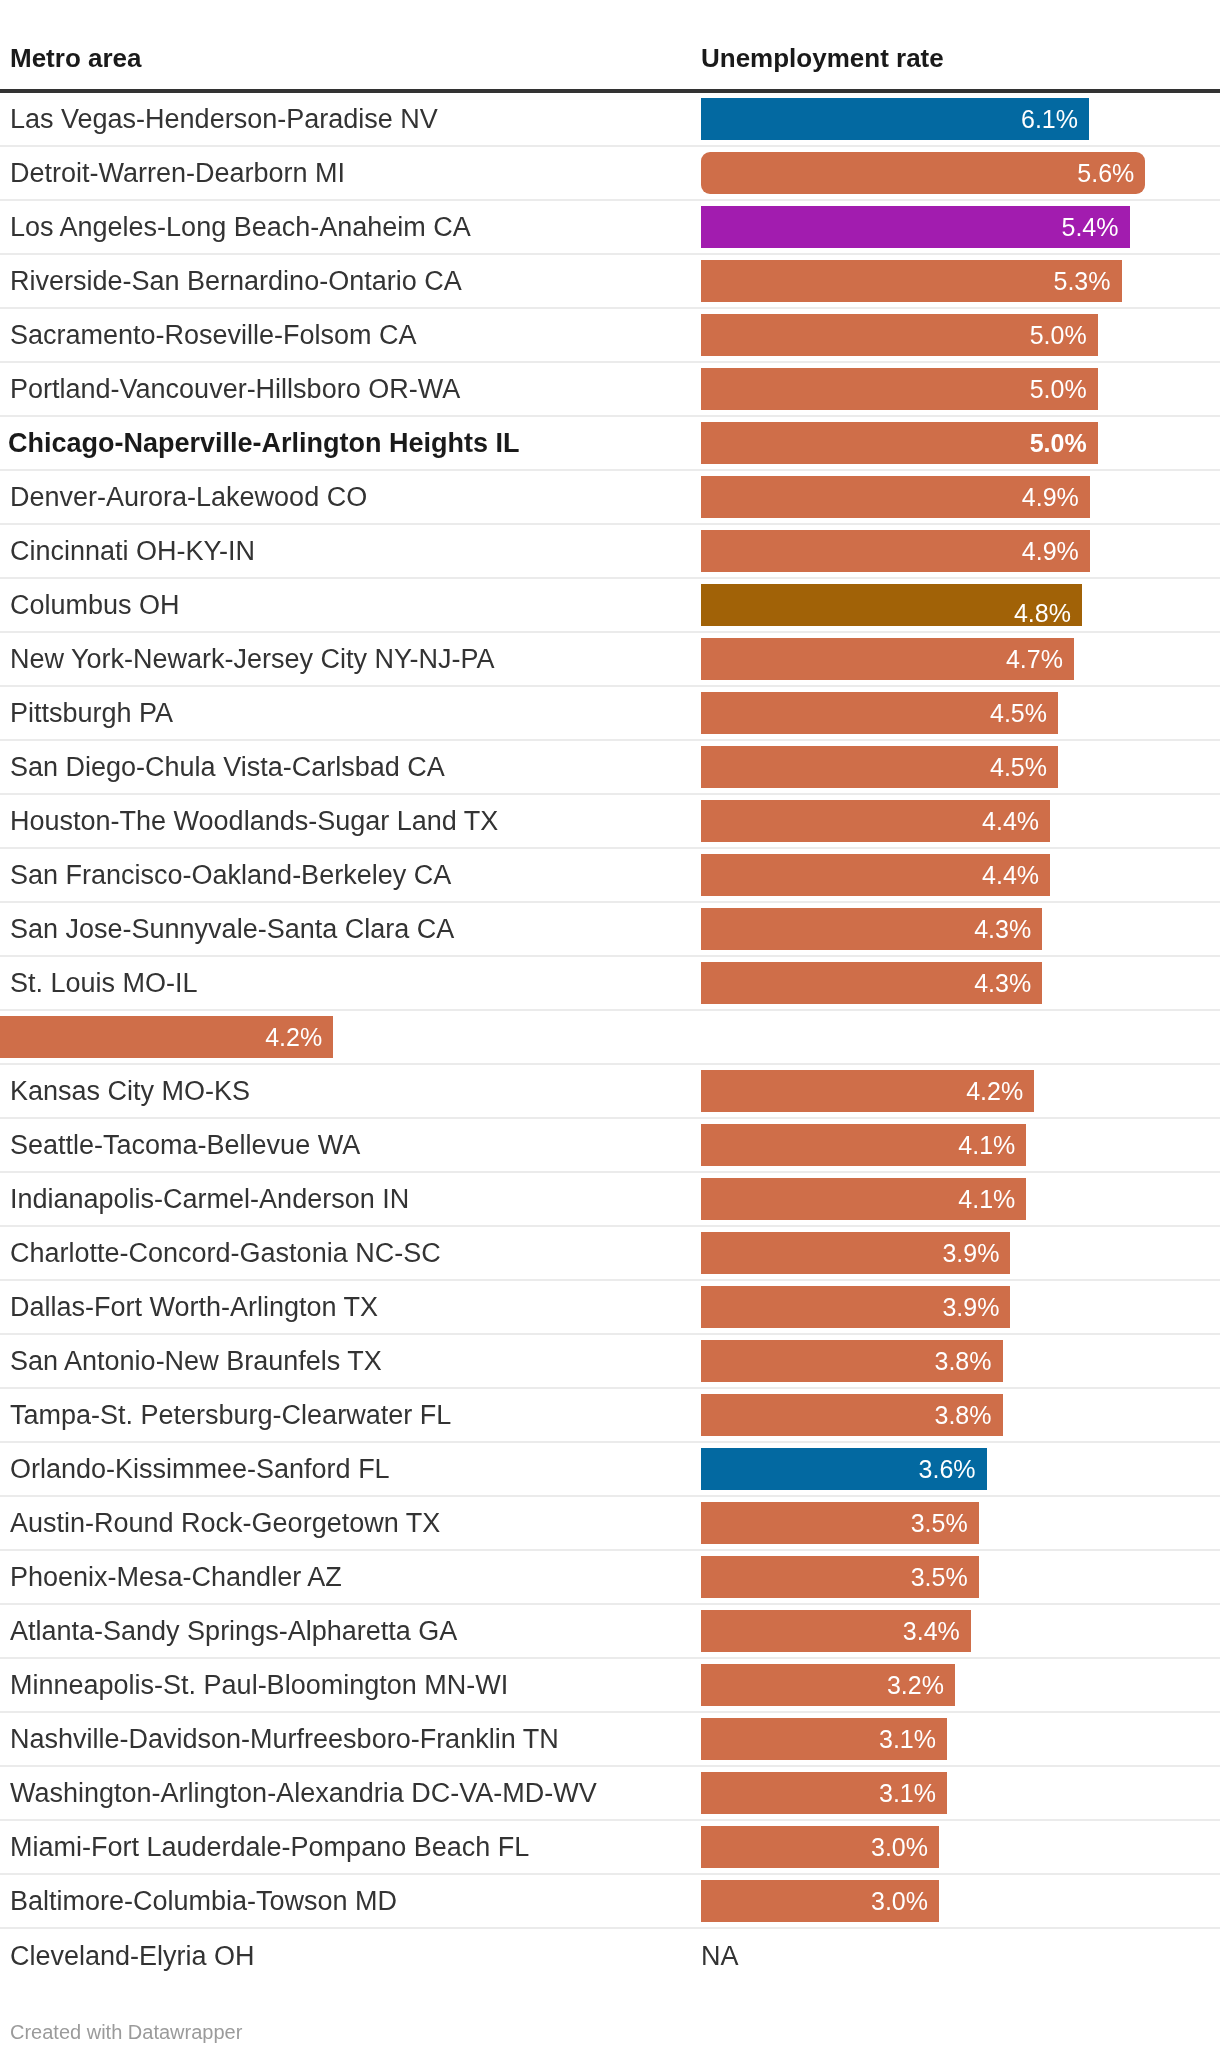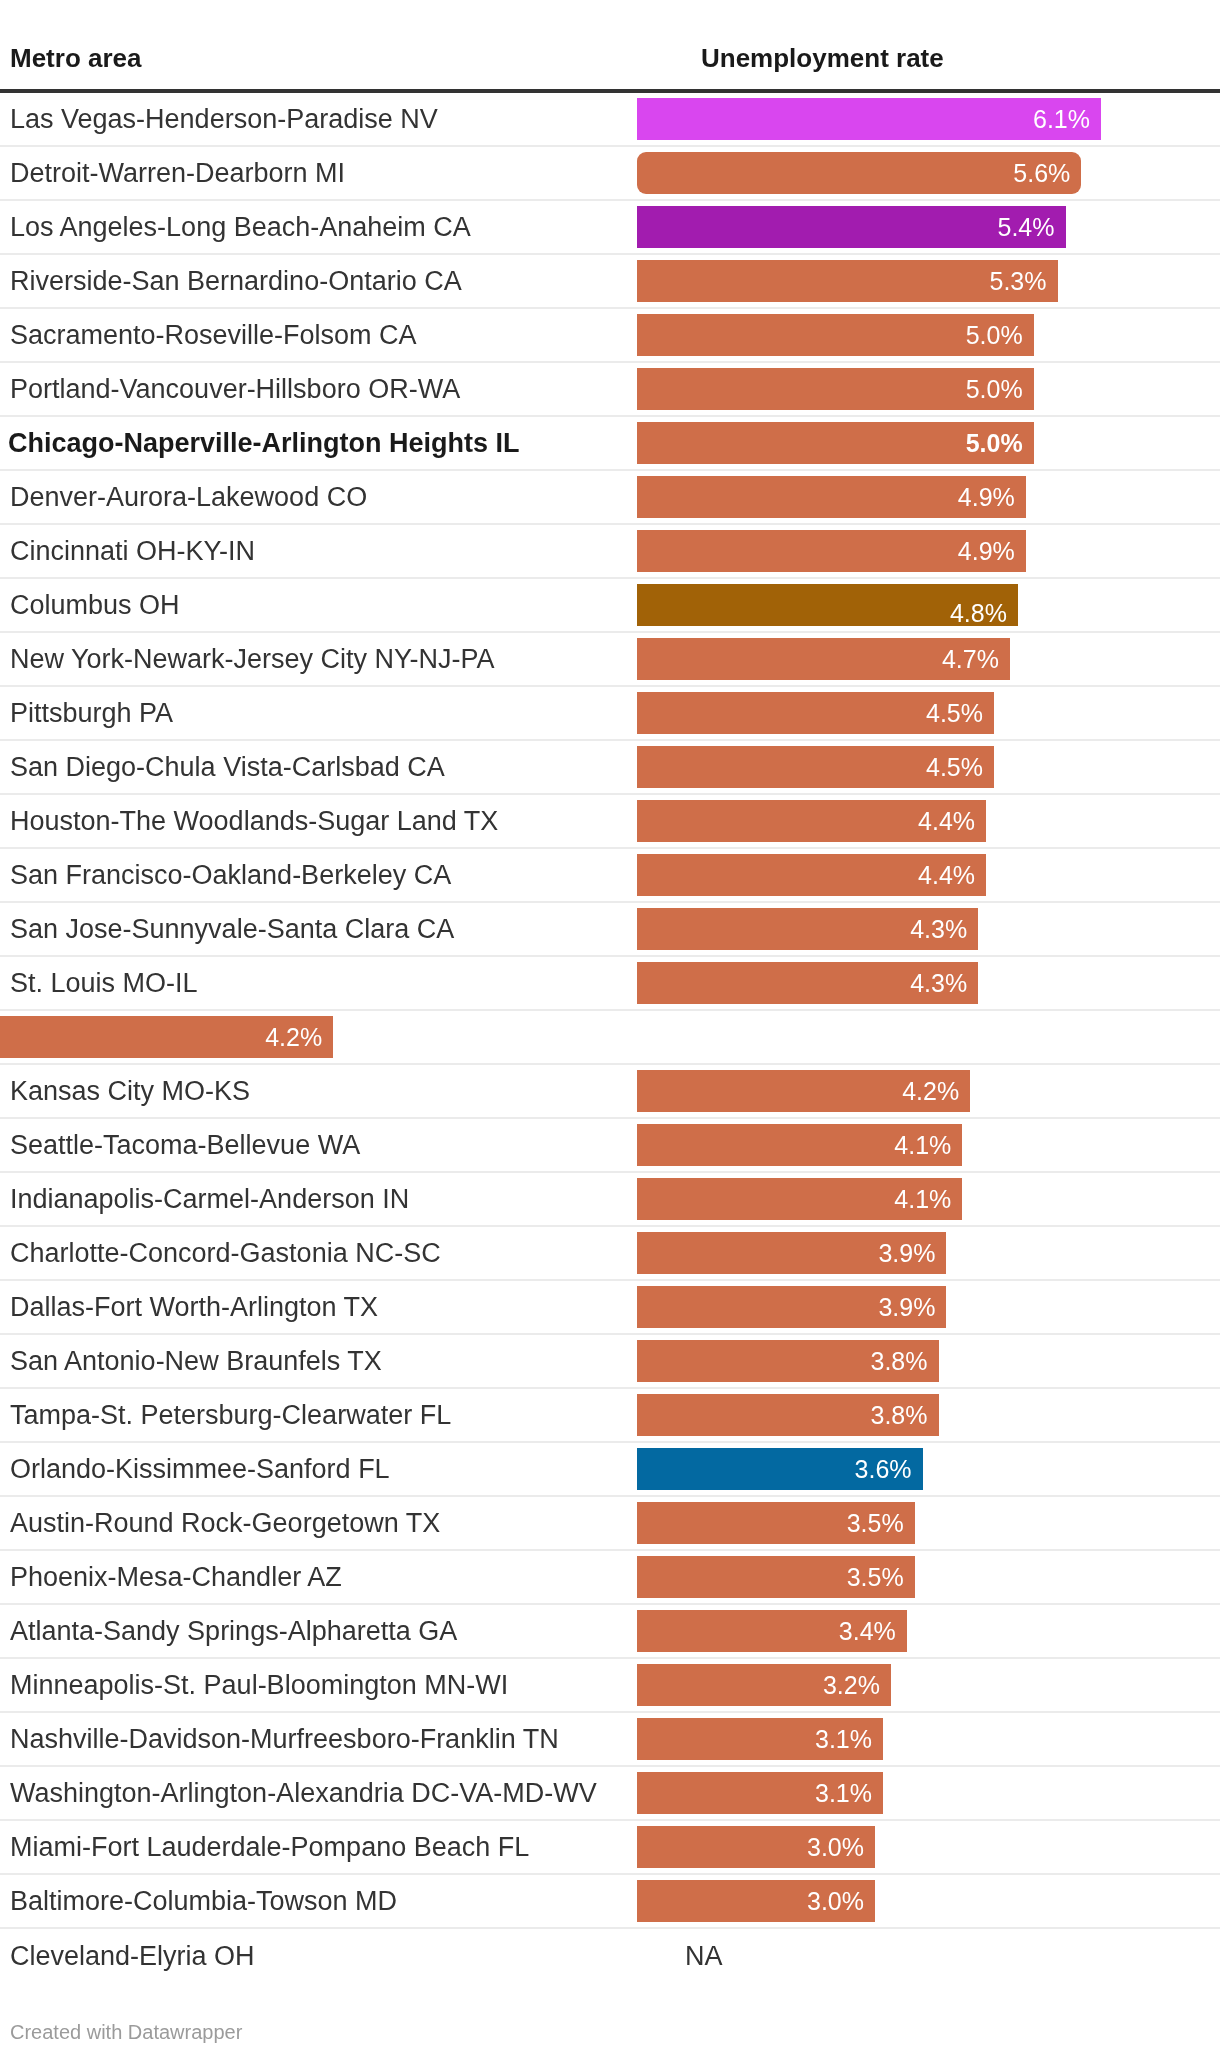--- a/index.html
+++ b/index.html
@@ -34,23 +34,23 @@
   .col-header.metro { margin-left: 10px; width: 691px; box-sizing: border-box; }
   .col-header.rate  { flex: 1; }
   
   .row {
     display: flex;
     align-items: center;
     height: 54px;
     box-sizing: border-box;
     border-bottom: 2px solid #ebebeb;
   }
-  .row:last-child { border-bottom: none; gap: 48px; }
+  .row:last-child { border-bottom: none; }
   .row .label {
-    width: 637px;
+    width: 701px;
     box-sizing: border-box;
     padding-left: 10px;
     font-size: 27px;
     color: #333333;
     white-space: nowrap;
     overflow: hidden;
   }
   .bar-area {
     flex: 1;
     height: 42px;
@@ -94,21 +94,21 @@
 
   <div class="header-row">
     <div class="col-header metro">Metro area</div>
     <div class="col-header rate">Unemployment rate</div>
   </div>
 
   <div>
   <div class="row">
     <div class="label">Las Vegas-Henderson-Paradise NV</div>
     <div class="bar-area">
-      <div class="bar" style="width: 464px; background: #d946ef;">
+      <div class="bar" style="width: 388px; background: #0369a1;">
         <span class="value">6.1%</span>
       </div>
     </div>
   </div>
 
   <div class="row">
     <div class="label">Detroit-Warren-Dearborn MI</div>
     <div class="bar-area">
       <div class="bar" style="width: 444.3px; background: rgb(207, 110, 73); border-radius: 9px;">
         <span class="value">5.6%</span>

